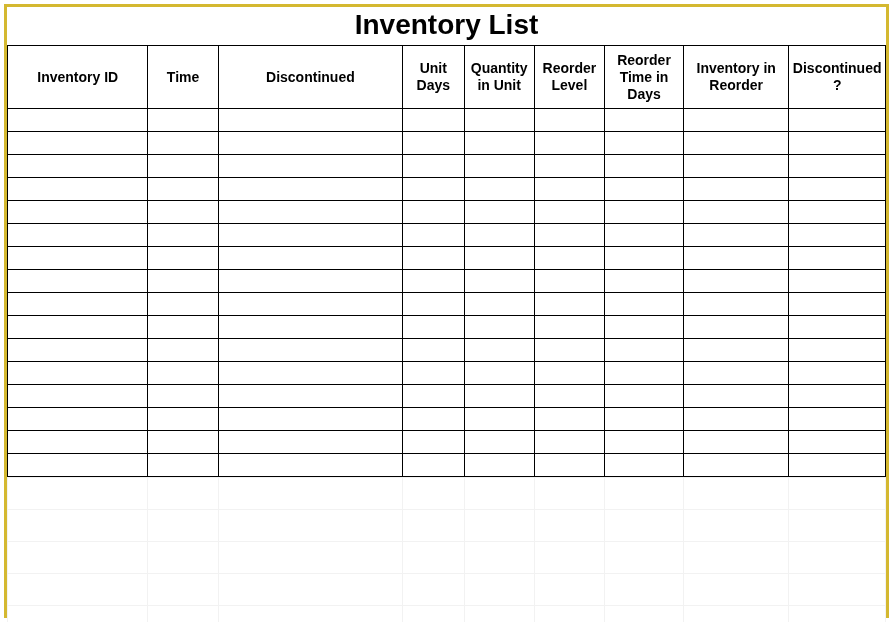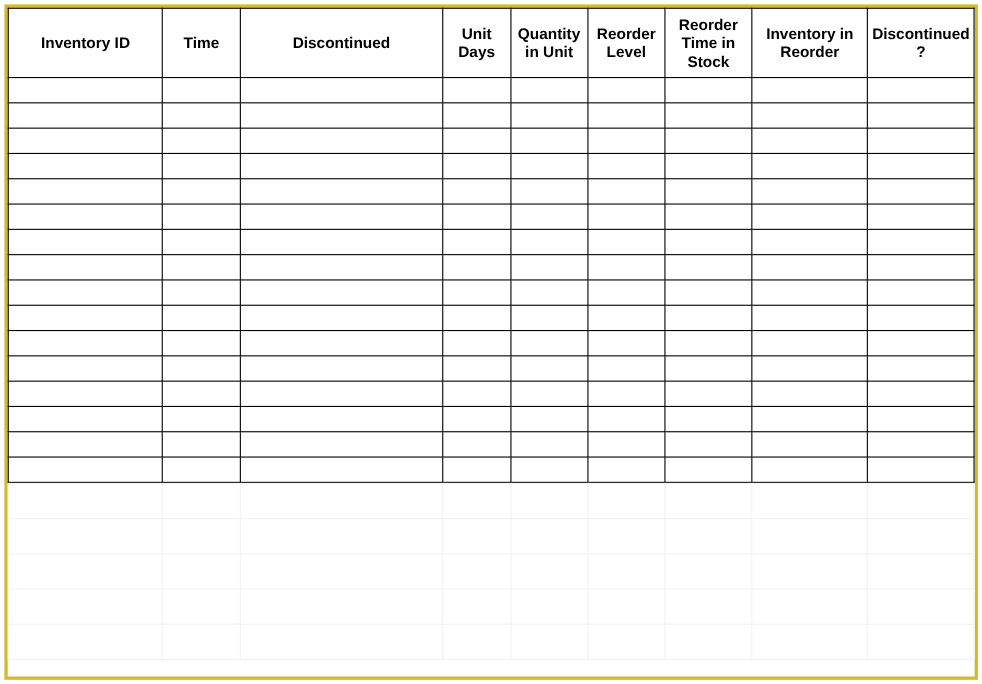--- a/index.html
+++ b/index.html
@@ -65,20 +65,21 @@
     .col-qtystock { width: 8%; }
     .col-reorder { width: 8%; }
     .col-days { width: 9%; }
     .col-qtyreorder { width: 12%; }
     .col-disc { width: 11%; }
   </style>
 </head>
 <body>
 
 <div class="container">
+  <div class="title">Inventory List</div>
 
   <table class="main-table">
     <colgroup>
       <col class="col-id">
         <col class="col-name">
         <col class="col-desc">
         <col class="col-price">
       <col class="col-qtystock">
         <col class="col-reorder">
         <col class="col-days">
@@ -86,21 +87,21 @@
         <col class="col-disc">
     </colgroup>
     <thead>
       <tr>
         <th>Inventory ID</th>
         <th>Time</th>
         <th>Discontinued</th>
         <th>Unit Days</th>
         <th>Quantity in Unit</th>
         <th>Reorder Level</th>
-        <th>Reorder Time in Stock</th>
+        <th>Reorder Time in Days</th>
         <th>Inventory in Reorder</th>
         <th>Discontinued?</th>
       </tr>
     </thead>
     <tbody id="main-body">
         <tr>
           <td></td>
           <td></td>
           <td></td>
           <td></td>

